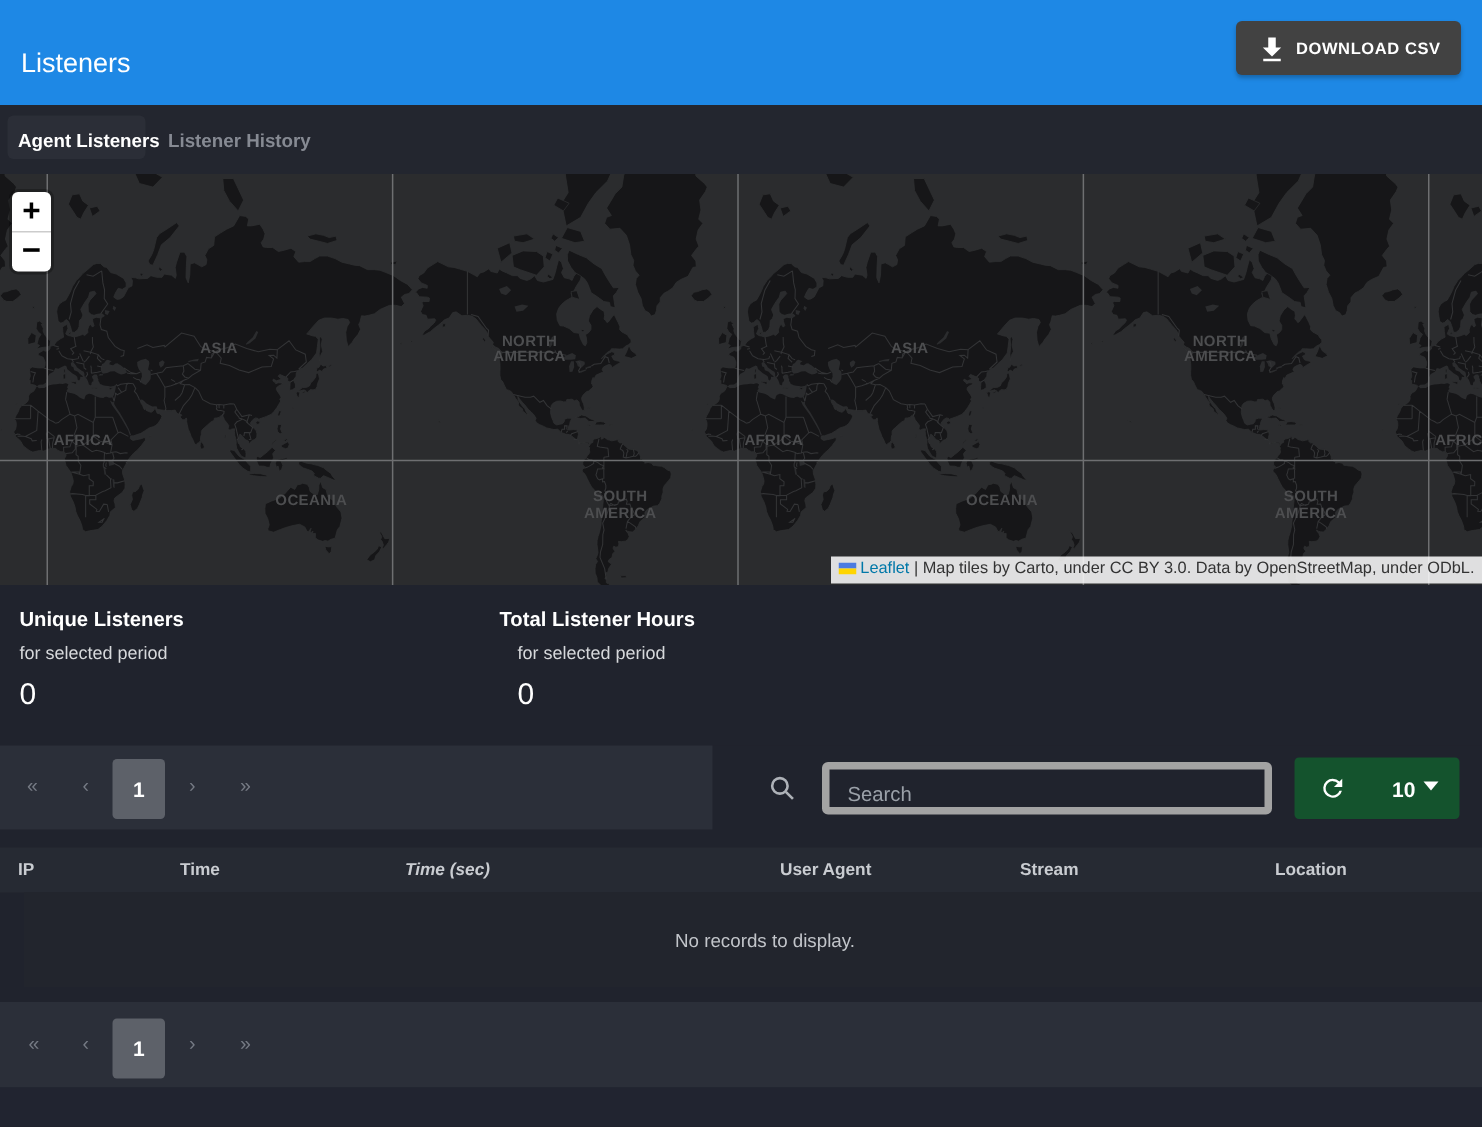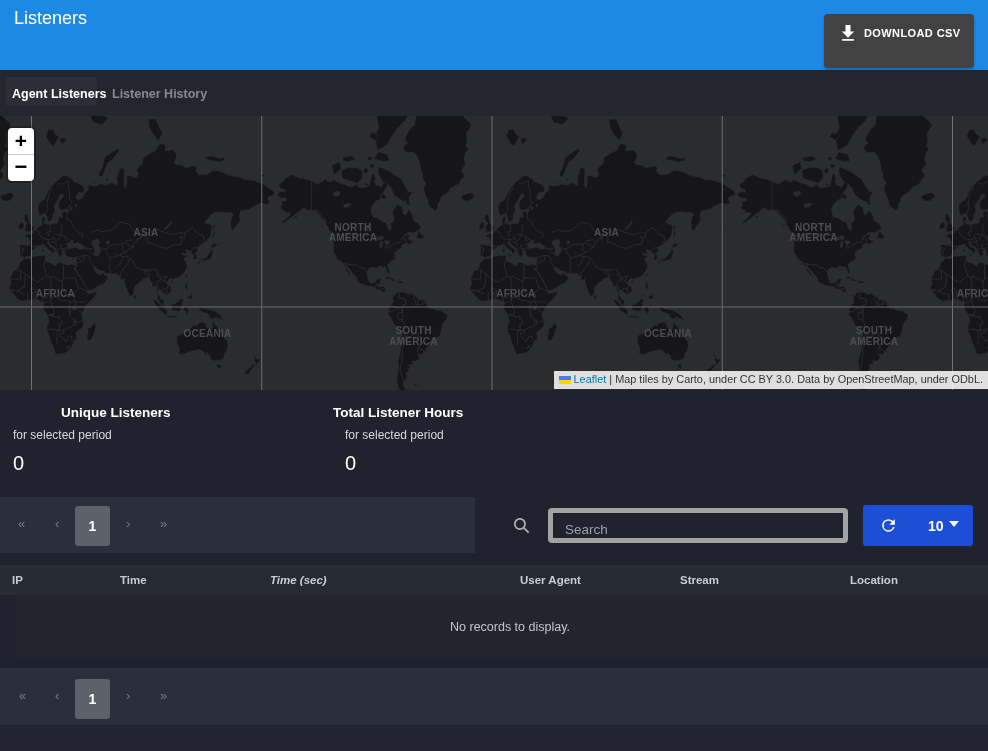--- a/index.html
+++ b/index.html
@@ -4,22 +4,22 @@
 <style>
 * { margin:0; padding:0; box-sizing:border-box; }
 html,body { width:988px; height:751px; overflow:hidden; }
 body { font-family:"Liberation Sans", sans-serif; background:#20232d; position:relative; }
 .abs { position:absolute; }
 </style>
 </head>
 <body>
 
 <div class="abs" style="left:0;top:0;width:988px;height:70px;background:#1e88e5;">
-  <div class="abs" style="left:14px;top:8px;font-size:18px;color:#fff;">Listeners</div>
-  <div class="abs" style="left:824px;top:14px;width:150px;height:54px;background:#424242;border-radius:4px;box-shadow:0 2px 3px rgba(0,0,0,.25);">
+  <div class="abs" style="left:14px;top:32px;font-size:18px;color:#fff;">Listeners</div>
+  <div class="abs" style="left:824px;top:14px;width:150px;height:36px;background:#424242;border-radius:4px;box-shadow:0 2px 3px rgba(0,0,0,.25);">
     <svg class="abs" style="left:14px;top:8px" width="20" height="20" viewBox="0 0 24 24" fill="#fff">
         <path d="M19.35 11.5h-4.35v-8h-6v8h-4.35l7.35 7.35zM5 20.5v2h14v-2z"></path>
       </svg>
     <div class="abs" style="left:40px;top:13px;font-size:11px;font-weight:bold;letter-spacing:.4px;color:#fff;white-space:nowrap;">DOWNLOAD CSV</div>
   </div>
 </div>
 
 <div class="abs" style="left:0;top:70px;width:988px;height:46px;background:#23262f;">
   <div class="abs" style="left:5px;top:7px;width:92px;height:29px;background:#2b2e37;border-radius:4px;"></div>
   <div class="abs" style="left:12px;top:17px;font-size:12.5px;font-weight:600;color:#fff;">Agent Listeners</div>
@@ -156,21 +156,21 @@
   <div class="abs" style="right:0;bottom:1px;height:18px;background:rgba(255,255,255,.85);font-size:10.9px;color:#333;padding:0 5px;line-height:17.5px;white-space:nowrap;">
     <svg width="12" height="8" viewBox="0 0 12 8" style="display:inline-block;vertical-align:-1px">
         <rect width="12" height="4" fill="#4C7BE1"></rect>
         <rect y="4" width="12" height="4" fill="#FFD500"></rect>
       </svg>
     <span style="color:#0078a8">Leaflet</span> <span style="color:#333">| Map tiles by Carto, under CC BY 3.0. Data by OpenStreetMap, under ODbL.</span>
   </div>
 </div>
 
 <div class="abs" style="left:0;top:390px;width:988px;height:107px;background:#20232d;">
-  <div class="abs" style="left:13px;top:15px;font-size:13.5px;font-weight:600;color:#fff;margin-left:48px;">Unique Listeners</div>
+  <div class="abs" style="left:13px;top:15px;font-size:13.5px;font-weight:600;color:#fff;">Unique Listeners</div>
   <div class="abs" style="left:13px;top:38px;font-size:12px;color:#d6d8db;">for selected period</div>
   <div class="abs" style="left:13px;top:62px;font-size:20px;font-weight:500;color:#fff;">0</div>
   <div class="abs" style="left:333px;top:15px;font-size:13.5px;font-weight:600;color:#fff;">Total Listener Hours</div>
   <div class="abs" style="left:345px;top:38px;font-size:12px;color:#d6d8db;">for selected period</div>
   <div class="abs" style="left:345px;top:62px;font-size:20px;font-weight:500;color:#fff;">0</div>
 </div>
 
 <div class="abs" style="left:0;top:497px;width:475px;height:56px;background:#2b2f39;">
   <div class="abs" style="left:18px;top:19px;color:#757a84;font-size:13px;">«</div>
   <div class="abs" style="left:55px;top:19px;color:#757a84;font-size:13px;">‹</div>
@@ -178,21 +178,21 @@
   <div class="abs" style="left:126px;top:19px;color:#757a84;font-size:13px;">›</div>
   <div class="abs" style="left:160px;top:19px;color:#757a84;font-size:13px;">»</div>
 </div>
 <svg class="abs" style="left:512px;top:516px" width="19" height="19" viewBox="0 0 24 24" fill="none" stroke="#aeb2b8" stroke-width="2.2">
     <circle cx="10" cy="10" r="6.5"></circle>
     <line x1="15" y1="15" x2="21" y2="21"></line>
   </svg>
 <div class="abs" style="left:548px;top:508px;width:300px;height:35px;border:5px solid #a3a3a3;border-radius:4px;">
   <div class="abs" style="left:12px;top:9px;font-size:13.5px;color:#9aa0a8;">Search</div>
 </div>
-<div class="abs" style="left:863px;top:505px;width:110px;height:41px;background:#1d4ed8;border-radius:3px;">
+<div class="abs" style="left:863px;top:505px;width:110px;height:41px;background:#14532d;border-radius:3px;">
   <svg class="abs" style="left:16px;top:11px" width="19" height="19" viewBox="0 0 24 24" fill="#fff">
       <path d="M17.65 6.35A7.95 7.95 0 0 0 12 4a8 8 0 1 0 7.73 10h-2.08A6 6 0 1 1 12 6c1.66 0 3.14.69 4.22 1.78L13 11h7V4z"></path>
     </svg>
     <div class="abs" style="left:65px;top:13px;font-size:14px;font-weight:bold;color:#fff;">10</div>
   <div class="abs" style="left:86px;top:16px;width:0;height:0;border-left:5.5px solid transparent;border-right:5.5px solid transparent;border-top:6.5px solid #fff;"></div>
 </div>
 
 <div class="abs" style="left:0;top:565px;width:988px;height:30px;background:#262a33;">
   <div class="abs" style="left:12px;top:9px;font-size:11.5px;font-weight:bold;color:#c9ccd1;">IP</div>
   <div class="abs" style="left:120px;top:9px;font-size:11.5px;font-weight:bold;color:#c9ccd1;">Time</div>

